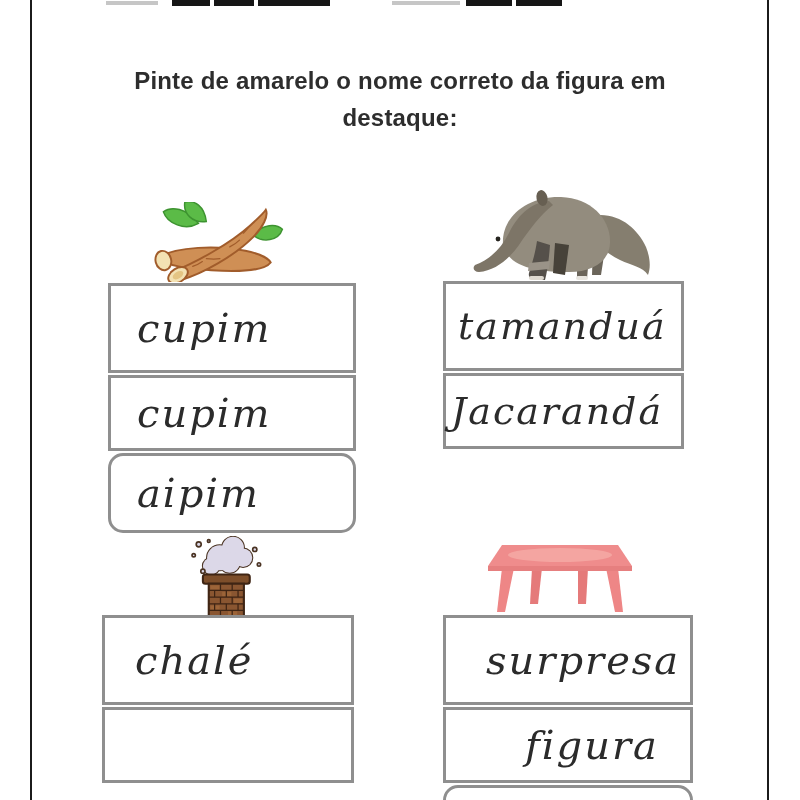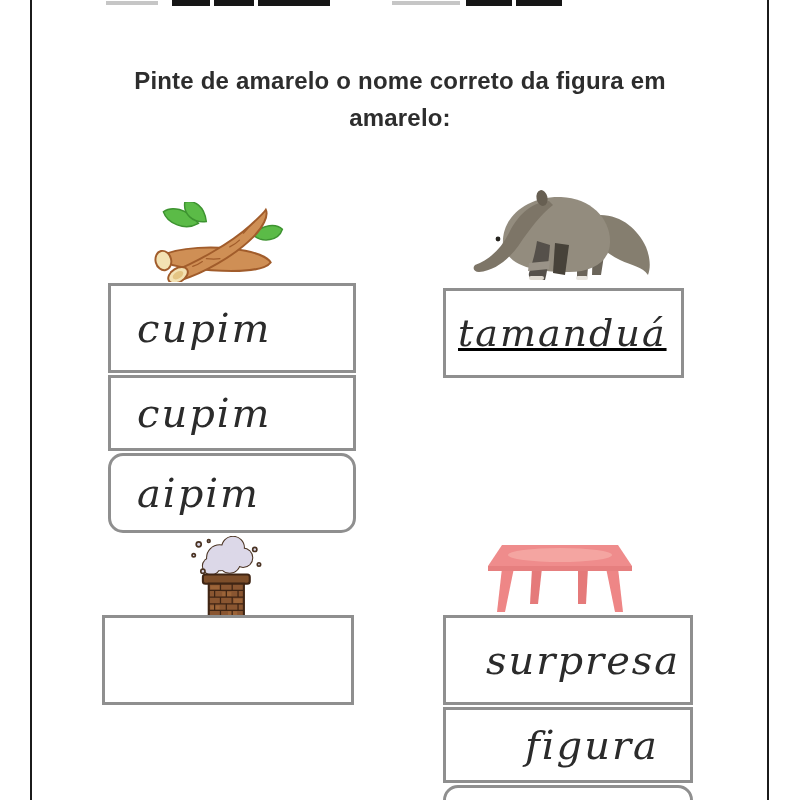--- a/index.html
+++ b/index.html
@@ -32,21 +32,21 @@
   .option-box:nth-child(1){height:90px;}
   .option-box:nth-child(2){height:76px;}
   .option-box:nth-child(3){height:80px;border-radius:15px;}
 
   .cursive{
     font-family:"DejaVu Serif",cursive;font-style:italic;
     font-size:40px;color:#2b2b2b;letter-spacing:2px;white-space:nowrap;
   }
   
   .g0{left:108px;top:283px;width:248px;}
-  .g1{left:443px;top:288px;width:241px;text-decoration:underline;}
+  .g1{left:443px;top:281px;width:241px;}
   .g2{left:102px;top:615px;width:252px;}
   .g3{left:443px;top:615px;width:250px;}
   .g0 .option-box{padding-left:26px;}
   .g1 .option-box{padding-left:12px;}
   .g1 .option-box:nth-child(2){padding-left:5px;}
   .g1 .option-box:nth-child(3){padding-left:22px;}
   .g1 .cursive{font-size:38px;}
   .g2 .option-box{padding-left:30px;}
   .g3 .option-box{padding-left:40px;}
   .g3 .option-box:nth-child(2){padding-left:79px;}
@@ -64,21 +64,21 @@
     <div class="redact" style="left:172px;width:38px;"></div>
     <div class="redact" style="left:214px;width:40px;"></div>
     <div class="redact" style="left:258px;width:72px;"></div>
     <div class="faint" style="left:392px;width:68px;"></div>
     <div class="redact" style="left:466px;width:46px;"></div>
     <div class="redact" style="left:516px;width:46px;"></div>
   </div>
 
   <div class="title">
     <div>Pinte de amarelo o nome correto da figura em</div>
-    <div>amarelo:</div>
+    <div>destaque:</div>
   </div>
 
   <div class="figure" style="left:147px;top:202px;width:143px;height:80px;">
     <svg width="143" height="80" viewBox="0 0 145 82">
 
       <g fill="#5bbb47" stroke="#3d9330" stroke-width="1.5">
         <path d="M52,22 C40,6 24,4 16,10 C20,22 38,30 52,22 Z"></path>
         <path d="M60,20 C58,4 48,-2 38,0 C36,12 46,22 60,20 Z"></path>
         <path d="M108,34 C118,22 132,22 138,28 C134,40 118,42 108,34 Z"></path>
       </g>
@@ -131,20 +131,23 @@
       <span class="cursive">cupim</span>
     </div>
     <div class="option-box">
       <span class="cursive">aipim</span>
     </div>
   </div>
 
   <div class="options-group g1">
     <div class="option-box">
       <span class="cursive">tamanduá</span>
+    </div>
+    <div class="option-box">
+      <span class="cursive">Jacarandá</span>
     </div>
   </div>
 
   <div class="figure" style="left:186px;top:536px;width:84px;height:82px;">
     <svg width="84" height="82" viewBox="0 0 100 98">
 
       <g stroke="#4a3322" stroke-width="2.5" fill="#dcd8e8">
         <circle cx="30" cy="36" r="10"></circle>
         <circle cx="40" cy="26" r="15"></circle>
         <circle cx="56" cy="14" r="13"></circle>
@@ -209,20 +212,23 @@
       <path d="M126,26 L138,26 L143,70 L135,70 Z" fill="#ee8686"></path>
 
       <path d="M22,3 L138,3 L152,24 L8,24 Z" fill="#ef8c8c"></path>
       <rect x="8" y="24" width="144" height="5" fill="#e67f7f"></rect>
       <ellipse cx="80" cy="13" rx="52" ry="7" fill="#f4a5a1"></ellipse>
     </svg>
   </div>
 
   <div class="options-group g2">
     <div class="option-box">
+      <span class="cursive">chalé</span>
+    </div>
+    <div class="option-box">
       <span class="cursive"></span>
     </div>
   </div>
 
   <div class="options-group g3">
     <div class="option-box">
       <span class="cursive">surpresa</span>
     </div>
     <div class="option-box">
       <span class="cursive">figura</span>

